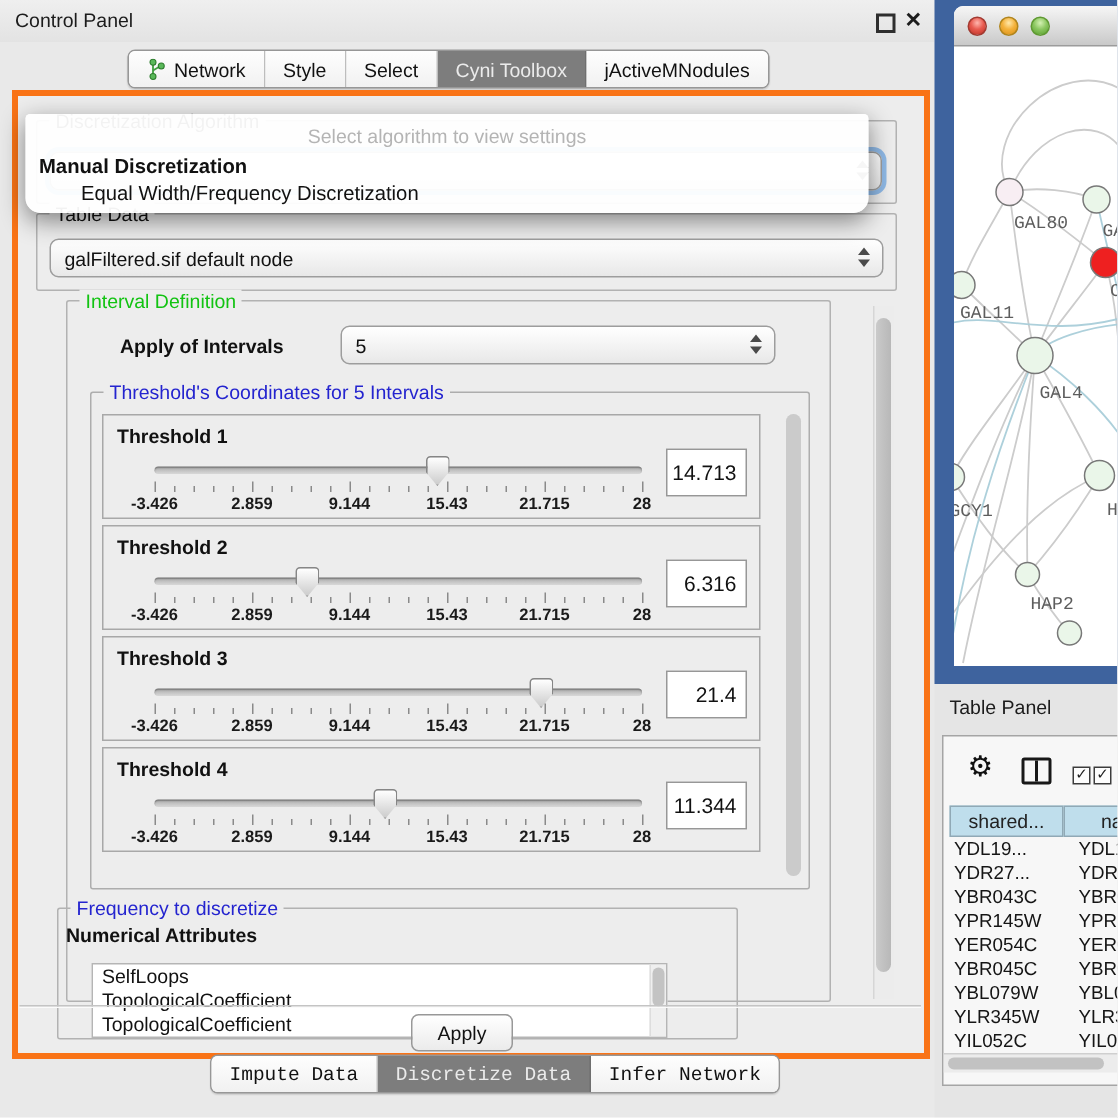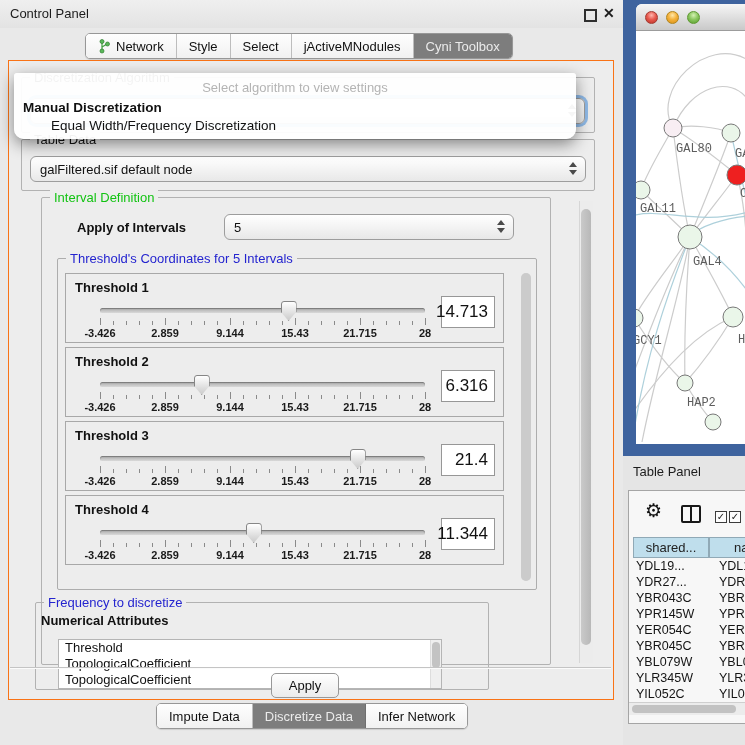--- a/index.html
+++ b/index.html
@@ -12,24 +12,24 @@
   .float-btn{position:absolute;left:584px;top:9px;width:9px;height:9px;border:2px solid #2e2e2e;background:transparent;}
   .close-btn{position:absolute;left:603px;top:5px;font-size:14px;font-weight:bold;color:#1c1c1c;}
 
   
   .tabbar{position:absolute;display:flex;height:24px;border:1px solid #979797;border-radius:5px;overflow:hidden;background:#fdfdfd;box-shadow:0 1px 1px rgba(0,0,0,.12);}
   .tab{display:flex;align-items:center;gap:5px;padding:0 12px;font-size:13px;white-space:nowrap;
        border-right:1px solid #bdbdbd;background:linear-gradient(#fefefe,#f1f1f1);color:#111;}
   .tab:last-child{border-right:none;}
   .tab.selected{background:#7d7d7d;color:#ebebeb;border-right-color:#6f6f6f;}
   .top-tabs{left:85px;top:33px;}
-  .bottom-tabs{left:156px;top:703px;}
-
-  
-  .content{position:absolute;left:8px;top:60px;width:604px;height:638px;background:#ededed;border:1px solid #f97316;}
+  .bottom-tabs{left:140px;top:703px;font-family:Liberation Mono, monospace;}
+
+  
+  .content{position:absolute;left:8px;top:60px;width:604px;height:638px;background:#ededed;border:4px solid #f97316;}
   .group{position:absolute;border:1px solid #b2b2b2;border-radius:2px;}
   .group-label{position:absolute;top:-8px;left:8px;background:#ededed;padding:0 4px;font-size:13px;white-space:nowrap;}
   .green{color:#12c312;} .blue{color:#2424cf;}
   .combo{position:absolute;height:26px;border:1px solid #9d9d9d;border-radius:6px;
          background:linear-gradient(#ffffff,#e8e8e8);font-size:13px;display:flex;align-items:center;padding:0 9px;box-sizing:border-box;}
   .combo.focus{box-shadow:0 0 0 3px #8fb9e6;}
   .arrows{position:absolute;right:8px;top:5px;display:flex;flex-direction:column;gap:3px;}
   .arr-up{width:0;height:0;border-left:4px solid transparent;border-right:4px solid transparent;border-bottom:5px solid #4a4a4a;}
   .arr-dn{width:0;height:0;border-left:4px solid transparent;border-right:4px solid transparent;border-top:5px solid #4a4a4a;}
 
@@ -50,21 +50,21 @@
   .track{position:absolute;left:0;right:0;top:7px;height:5px;border-radius:3px;background:linear-gradient(#a9a9a9,#d9d9d9);box-shadow:inset 0 1px 1px rgba(0,0,0,.3);}
   .thumb{position:absolute;top:0;width:14px;height:18px;margin-left:-7px;
          background:linear-gradient(#ffffff,#cccccc);border:1px solid #868686;border-radius:3px;
          clip-path:polygon(0 0,100% 0,100% 52%,50% 100%,0 52%);}
   .ticks{position:absolute;left:0;right:0;top:17px;height:8px;}
   .tick{position:absolute;top:3px;width:1px;height:4px;background:#8a8a8a;}
   .tick.major{top:0;height:7px;}
   .scale-labels{position:absolute;left:0;right:0;top:26px;height:12px;font-size:11px;font-weight:600;color:#1a1a1a;}
   .scale-labels span{position:absolute;transform:translateX(-50%);white-space:nowrap;}
   .value-box{position:absolute;right:8px;top:22px;width:54px;height:32px;background:#fff;border:1px solid #979797;
-             font-size:17px;display:flex;align-items:center;justify-content:flex-end;padding-right:6px;box-sizing:border-box;}
+             font-size:14px;display:flex;align-items:center;justify-content:flex-end;padding-right:6px;box-sizing:border-box;}
 
   
   .tscroll{position:absolute;right:5px;top:14px;bottom:8px;width:10px;background:#e2e2e2;border-radius:5px;}
   .tscroll .thumbv{position:absolute;left:0;top:0;width:10px;height:100%;border-radius:5px;background:#cbcbcb;}
   .vscroll{position:absolute;left:570px;top:140px;width:13px;height:462px;background:#ececec;border-left:1px solid #d6d6d6;}
   .vscroll .thumbv{position:absolute;left:1px;top:8px;width:10px;height:436px;border-radius:5px;background:linear-gradient(90deg,#cacaca,#b8b8b8);}
 
   
   .attr-list{position:absolute;left:22px;top:36px;width:382px;height:48px;background:#fff;border:1px solid #b5b5b5;overflow:hidden;}
   .attr-item{font-size:13px;line-height:16px;padding-left:6px;white-space:nowrap;}
@@ -133,25 +133,25 @@
           </svg>
         </span>
         <span>Network</span>
       </div>
       <div class="tab">
         <span>Style</span>
       </div>
       <div class="tab">
         <span>Select</span>
       </div>
+      <div class="tab selected">
+        <span>Cyni Toolbox</span>
+      </div>
       <div class="tab">
         <span>jActiveMNodules</span>
-      </div>
-      <div class="tab selected">
-        <span>Cyni Toolbox</span>
       </div>
     </div>
 
   <div class="content">
 
     <div class="group" style="left:12px;top:16px;width:572px;height:54px;">
       <span class="group-label">Discretization Algorithm</span>
       <div class="combo focus" style="left:8px;top:20px;width:555px;">
         <span class="arrows">
             <span class="arr-up"></span>
@@ -374,21 +374,21 @@
         <div class="tscroll">
             <div class="thumbv"></div>
           </div>
       </div>
 
       <div class="group" style="left:-7px;top:404px;width:452px;height:86px;">
         <span class="group-label blue">Frequency to discretize</span>
         <span class="bold-label" style="left:5px;top:10px;">Numerical Attributes</span>
         <div class="attr-list">
           <div id="attr-items">
-              <div class="attr-item">Threshold</div>
+              <div class="attr-item">SelfLoops</div>
               <div class="attr-item">TopologicalCoefficient</div>
               <div class="attr-item">TopologicalCoefficient</div>
             </div>
           <div class="lscroll">
               <div class="thumbv"></div>
             </div>
         </div>
       </div>
     </div>
 

